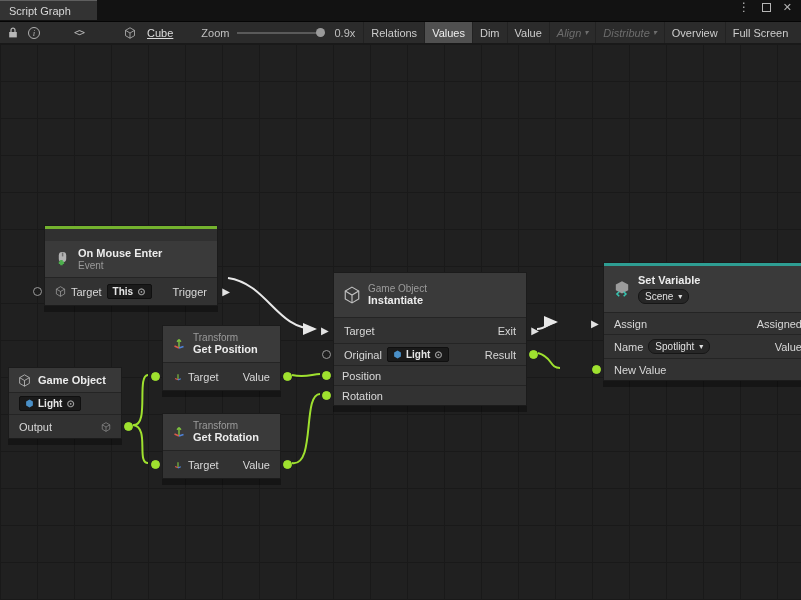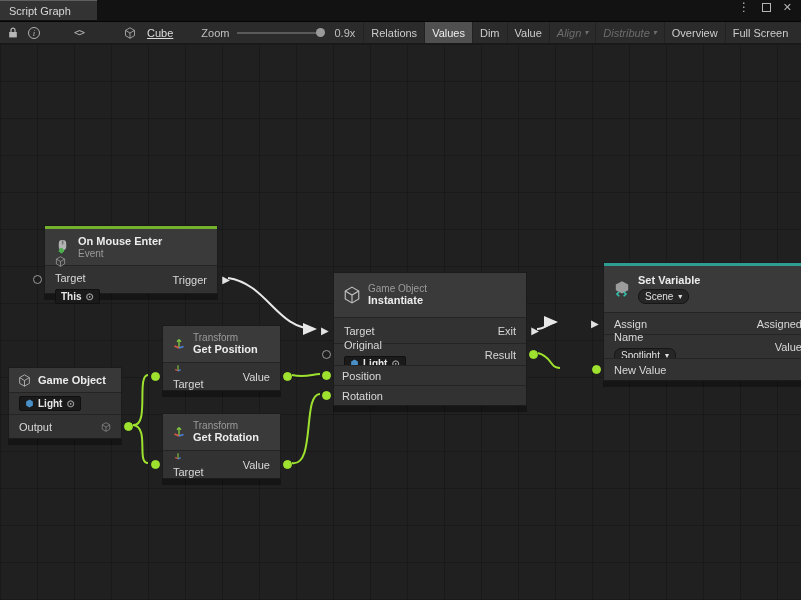--- a/index.html
+++ b/index.html
@@ -44,37 +44,37 @@
 
   
   .node { position:absolute; background:#303030; border:1px solid #1b1b1b; box-shadow:0 6px 0 rgba(0,0,0,0.32);
           font-size:11px; color:#d8d8d8; }
   .accent { height:3px; }
   .n-header { display:flex; align-items:center; gap:7px; padding:0 9px; background:#3a3a3a; }
   .n-title { font-weight:bold; font-size:11px; color:#ececec; line-height:13px; }
   .n-sub, .n-cat { font-size:10px; color:#9b9b9b; line-height:11px; }
   .n-row { position:relative; display:flex; align-items:center; justify-content:space-between; gap:6px;
            padding:0 10px; border-top:1px solid #242424; background:#323232; }
-  .row-side { display:inline-flex; gap:5px; white-space:nowrap;flex-direction:column; }
+  .row-side { display:inline-flex; align-items:center; gap:5px; white-space:nowrap; }
 
   
   .pin-c { position:absolute; width:9px; height:9px; border-radius:50%; background:#1e1e1e; border:1px solid #9a9a9a; top:50%; margin-top:-5px; }
   .pin-c.l { left:-12px; } .pin-c.r { right:-12px; }
   .pin-c.filled { background:#9fe12f; border-color:#9fe12f; }
   .pin-t { position:absolute; top:50%; line-height:0; font-size:10px; color:#e2e2e2; transform:translateY(-45%); }
   .pin-t.l { left:-13px; } .pin-t.r { right:-13px; }
 
   .badge { display:inline-flex; align-items:center; gap:4px; background:#1a1a1a; border:1px solid #101010;
            border-radius:2px; padding:1px 5px; font-size:10px; color:#e6e6e6;font-weight:bold; }
   .picker { color:#9a9a9a; font-size:10px; }
   .dropdown { display:inline-flex; align-items:center; gap:5px; background:#262626; border:1px solid #161616;
               border-radius:7px; padding:1px 6px; font-size:10px; color:#e0e0e0; }
 
   
-  .ev-header { height:36px; } .ev-row { height:28px; }
+  .ev-header { height:36px;margin-top:12px; } .ev-row { height:28px; }
   .var-header { height:24px; background:#383838; } .var-row-badge { height:22px; justify-content:flex-start; } .var-row-out { height:24px; }
   .tf-header { height:36px; } .tf-row { height:28px; }
   .inst-header { height:44px; } .inst-row1 { height:26px; } .inst-row2 { height:22px; } .inst-row3 { height:20px;padding-left:8px; }
   .sv-header { height:46px; align-items:center; } .sv-row1 { height:22px; } .sv-row2 { height:24px; } .sv-row3 { height:22px; }
   .icon { display:inline-flex; line-height:0; }
 </style>
 </head>
 <body>
 
 <div class="tabbar">

